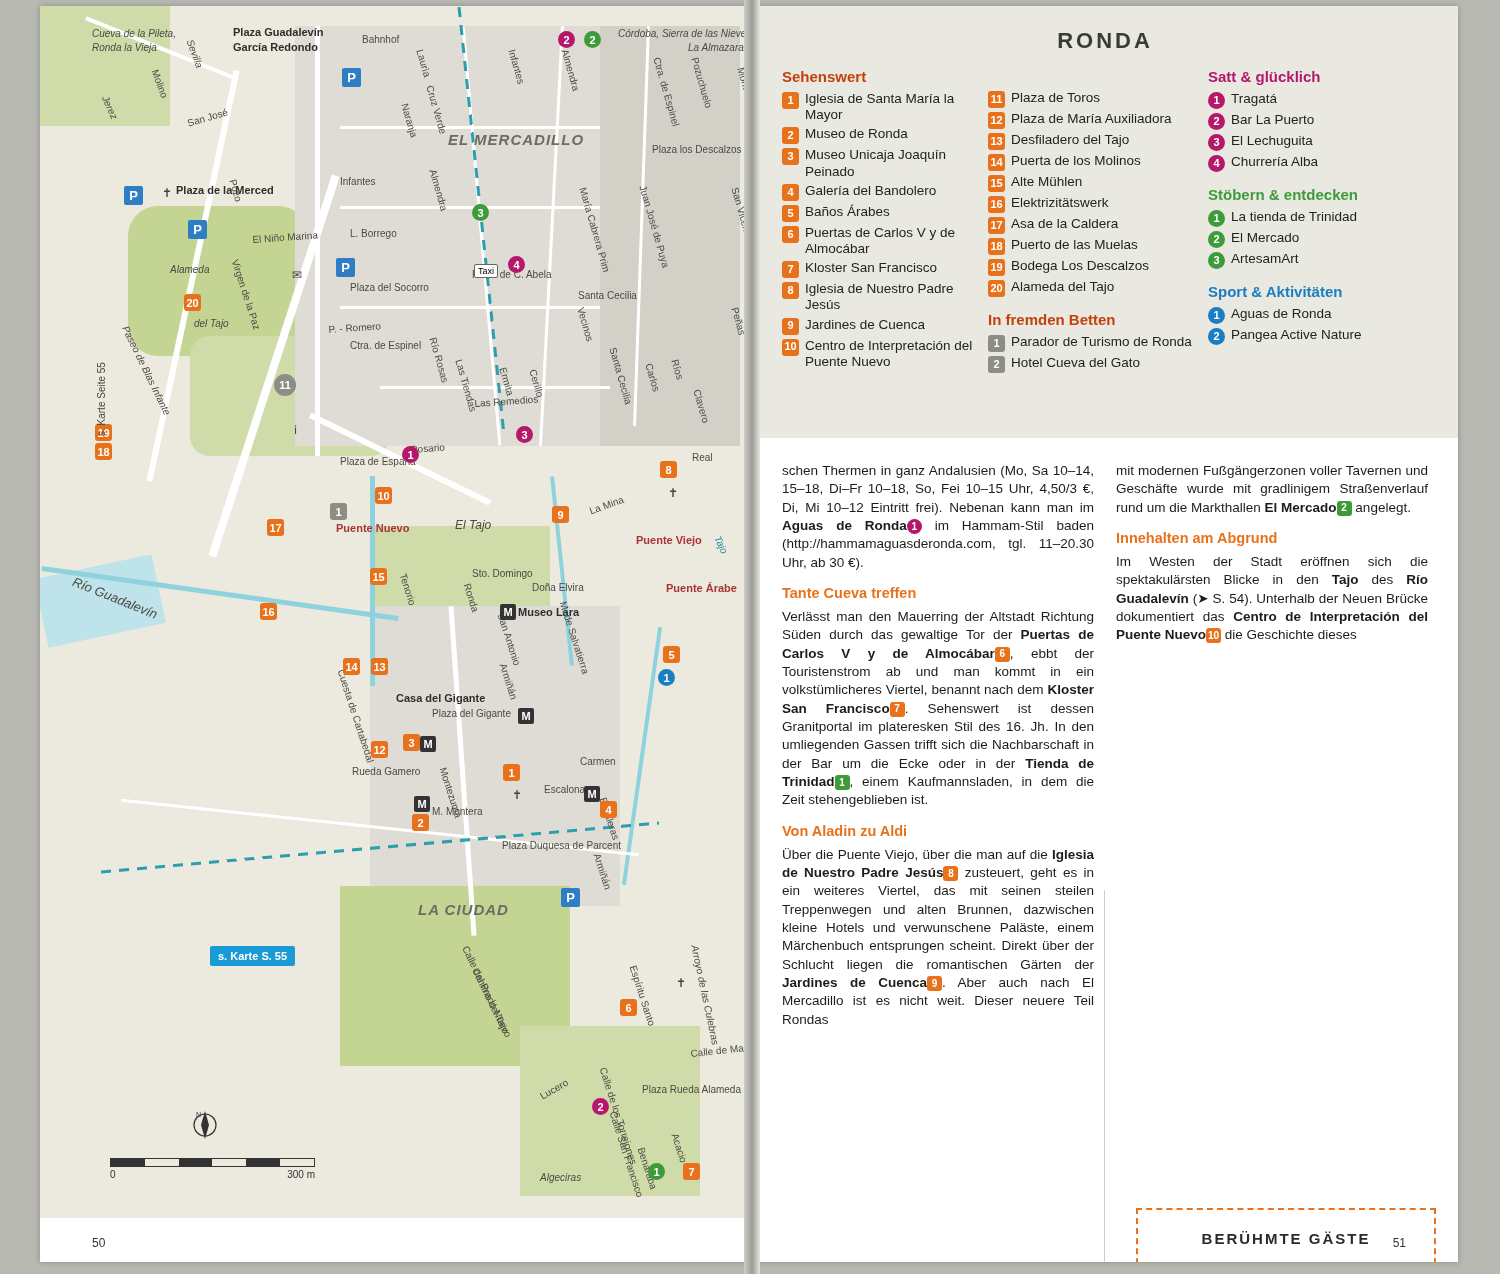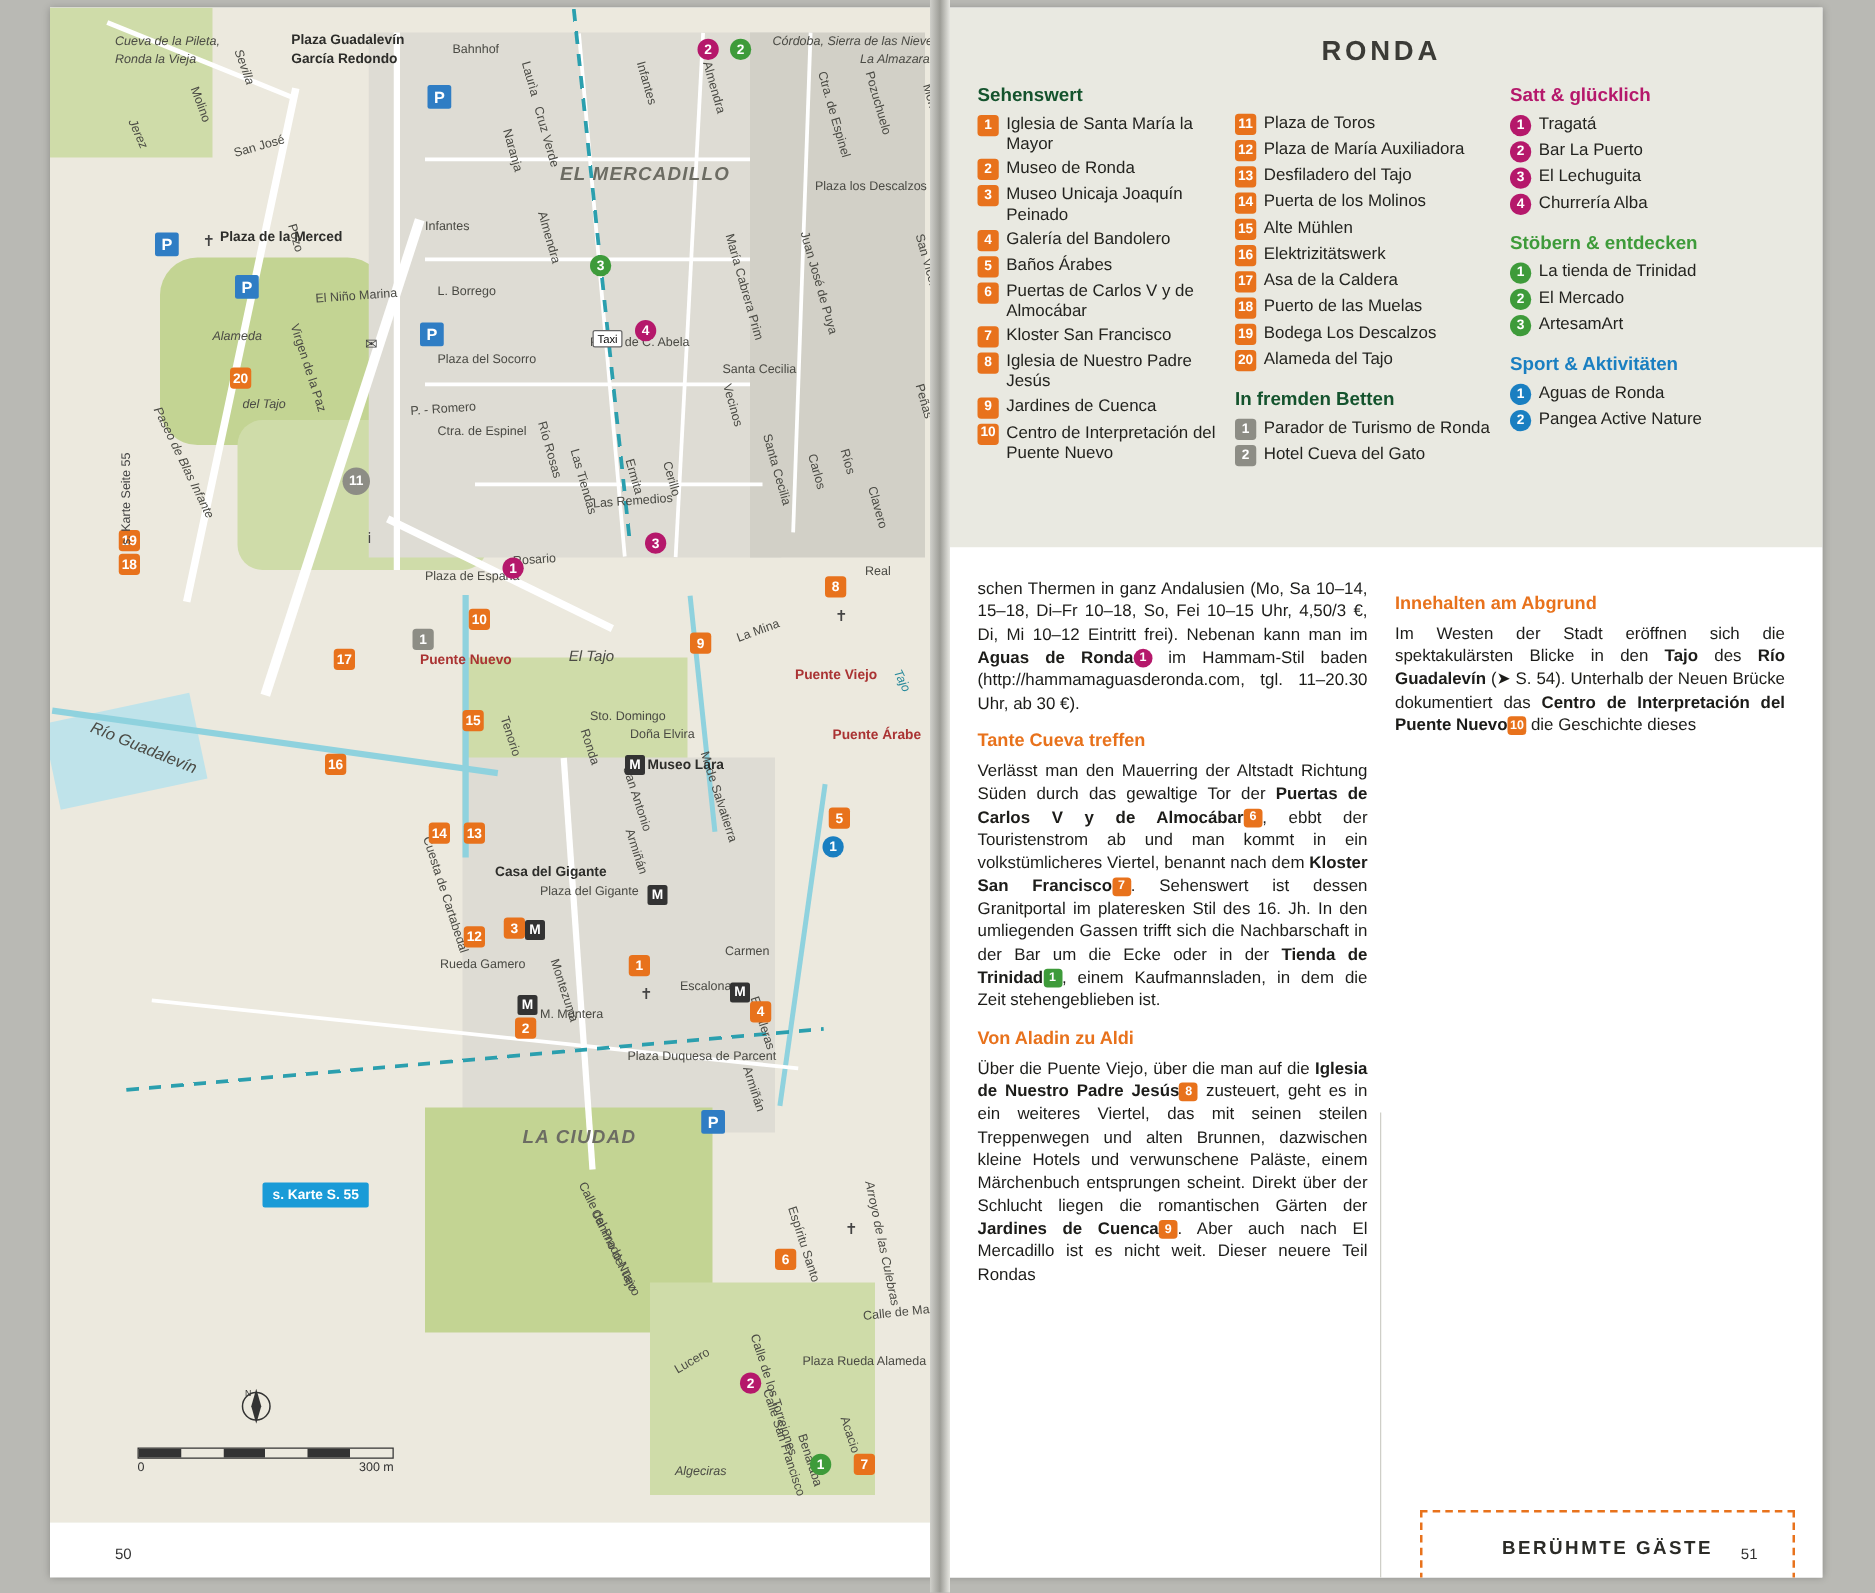--- a/index.html
+++ b/index.html
@@ -79,21 +79,21 @@
     padding:0;
   }
   .legend-title{
     text-align:center;font-size:22px;letter-spacing:3px;color:#3b3b36;margin-top:22px;font-weight:bold;
   }
   .legend-cols{display:flex;padding:14px 18px 0 30px;gap:10px;}
   .lcol{flex:1;}
   .lcol.c1{flex:0 0 196px;}
   .lcol.c2{flex:0 0 210px;}
   .lcol.c3{flex:1;}
-  .lhead{font-size:15px;font-weight:bold;color:#14532d;margin-bottom:6px;}
+  .lhead{font-size:15px;font-weight:bold;color:#c2410c;margin-bottom:6px;}
   .lhead.mag{color:#b5186b;}
   .lhead.grn{color:#3e9b3a;}
   .lhead.blu{color:#1a7fc1;}
   .litem{display:flex;gap:6px;margin-bottom:3px;font-size:13.5px;color:#23231f;line-height:1.2;align-items:flex-start;}
   .litem .num{position:static;flex:0 0 17px;margin-top:1px;}
   .mt{margin-top:14px;}
 
   .body{position:absolute;left:0;top:432px;width:706px;height:1052px;background:#fff;}
   .cols{display:flex;padding:24px 30px 0 30px;gap:22px;}
   .col{flex:1;font-size:13.5px;line-height:1.36;color:#1c1c19;text-align:justify;}
@@ -186,21 +186,21 @@
       <div class="lbl lbl-b" style="left:478px;top:600px;">Museo Lara</div>
       <div class="lbl lbl-b" style="left:356px;top:686px;">Casa del Gigante</div>
       <div class="lbl" style="left:392px;top:702px;">Plaza del Gigante</div>
       <div class="lbl" style="left:312px;top:760px;">Rueda Gamero</div>
       <div class="lbl" style="left:462px;top:834px;">Plaza Duquesa de Parcent</div>
       <div class="lbl" style="left:602px;top:1078px;">Plaza Rueda Alameda</div>
       <div class="lbl lbl-i" style="left:500px;top:1166px;">Algeciras</div>
       <div class="lbl lbl-i" style="left:718px;top:952px;transform:rotate(80deg);transform-origin:left top;">Marbella, Málaga</div>
       <div class="lbl lbl-i" style="left:660px;top:938px;transform:rotate(78deg);transform-origin:left top;">Arroyo de las Culebras</div>
       <div class="lbl" style="left:432px;top:562px;">Sto. Domingo</div>
-      <div class="lbl" style="left:428px;top:576px;padding-left:36px;">Doña Elvira</div>
+      <div class="lbl" style="left:456px;top:576px;padding-left:36px;">Doña Elvira</div>
 
       <div class="lbl" style="left:120px;top:62px;transform:rotate(70deg);transform-origin:left top;">Molino</div>
       <div class="lbl" style="left:146px;top:112px;transform:rotate(-16deg);transform-origin:left top;">San José</div>
       <div class="lbl" style="left:385px;top:42px;transform:rotate(74deg);transform-origin:left top;">Laurìa</div>
       <div class="lbl" style="left:395px;top:78px;transform:rotate(74deg);transform-origin:left top;">Cruz Verde</div>
       <div class="lbl" style="left:477px;top:42px;transform:rotate(74deg);transform-origin:left top;">Infantes</div>
       <div class="lbl" style="left:530px;top:42px;transform:rotate(74deg);transform-origin:left top;">Almendra</div>
       <div class="lbl" style="left:370px;top:96px;transform:rotate(74deg);transform-origin:left top;">Naranja</div>
       <div class="lbl" style="left:622px;top:50px;transform:rotate(74deg);transform-origin:left top;">Ctra. de Espinel</div>
       <div class="lbl" style="left:300px;top:170px;">Infantes</div>
@@ -494,20 +494,23 @@
           <p>
             <span>Verlässt man den Mauerring der Altstadt Richtung Süden durch das gewaltige Tor der </span><b>Puertas de Carlos V y de Almocábar</b><span class="inline-num in-or">6</span><span>, ebbt der Touristenstrom ab und man kommt in ein volkstümlicheres Viertel, benannt nach dem </span><b>Kloster San Francisco</b><span class="inline-num in-or">7</span><span>. Sehenswert ist dessen Granitportal im plateresken Stil des 16. Jh. In den umliegenden Gassen trifft sich die Nachbarschaft in der Bar um die Ecke oder in der </span><b>Tienda de Trinidad</b><span class="inline-num in-grn">1</span><span>, einem Kaufmannsladen, in dem die Zeit stehengeblieben ist.</span>
           </p>
           <div class="sub">Von Aladin zu Aldi</div>
           <p>
             <span>Über die Puente Viejo, über die man auf die </span><b>Iglesia de Nuestro Padre Jesús</b><span class="inline-num in-or">8</span><span> zusteuert, geht es in ein weiteres Viertel, das mit seinen steilen Treppenwegen und alten Brunnen, dazwischen kleine Hotels und verwunschene Paläste, einem Märchenbuch entsprungen scheint. Direkt über der Schlucht liegen die romantischen Gärten der </span><b>Jardines de Cuenca</b><span class="inline-num in-or">9</span><span>. Aber auch nach El Mercadillo ist es nicht weit. Dieser neuere Teil Rondas</span>
           </p>
         </div>
 
         <div class="col">
+          <p>
+            <span>mit modernen Fußgängerzonen voller Tavernen und Geschäfte wurde mit gradlinigem Straßenverlauf rund um die Markthallen </span><b>El Mercado</b><span class="inline-num in-grn">2</span><span> angelegt.</span>
+          </p>
           <div class="sub">Innehalten am Abgrund</div>
           <p>
             <span>Im Westen der Stadt eröffnen sich die spektakulärsten Blicke in den </span><b>Tajo</b><span> des </span><b>Río Guadalevín</b><span> (➤ S. 54). Unterhalb der Neuen Brücke dokumentiert das </span><b>Centro de Interpretación del Puente Nuevo</b><span class="inline-num in-or">10</span><span> die Geschichte dieses</span>
           </p>
         </div>
       </div>
 
       <div class="divider"></div>
 
       <div class="box">

